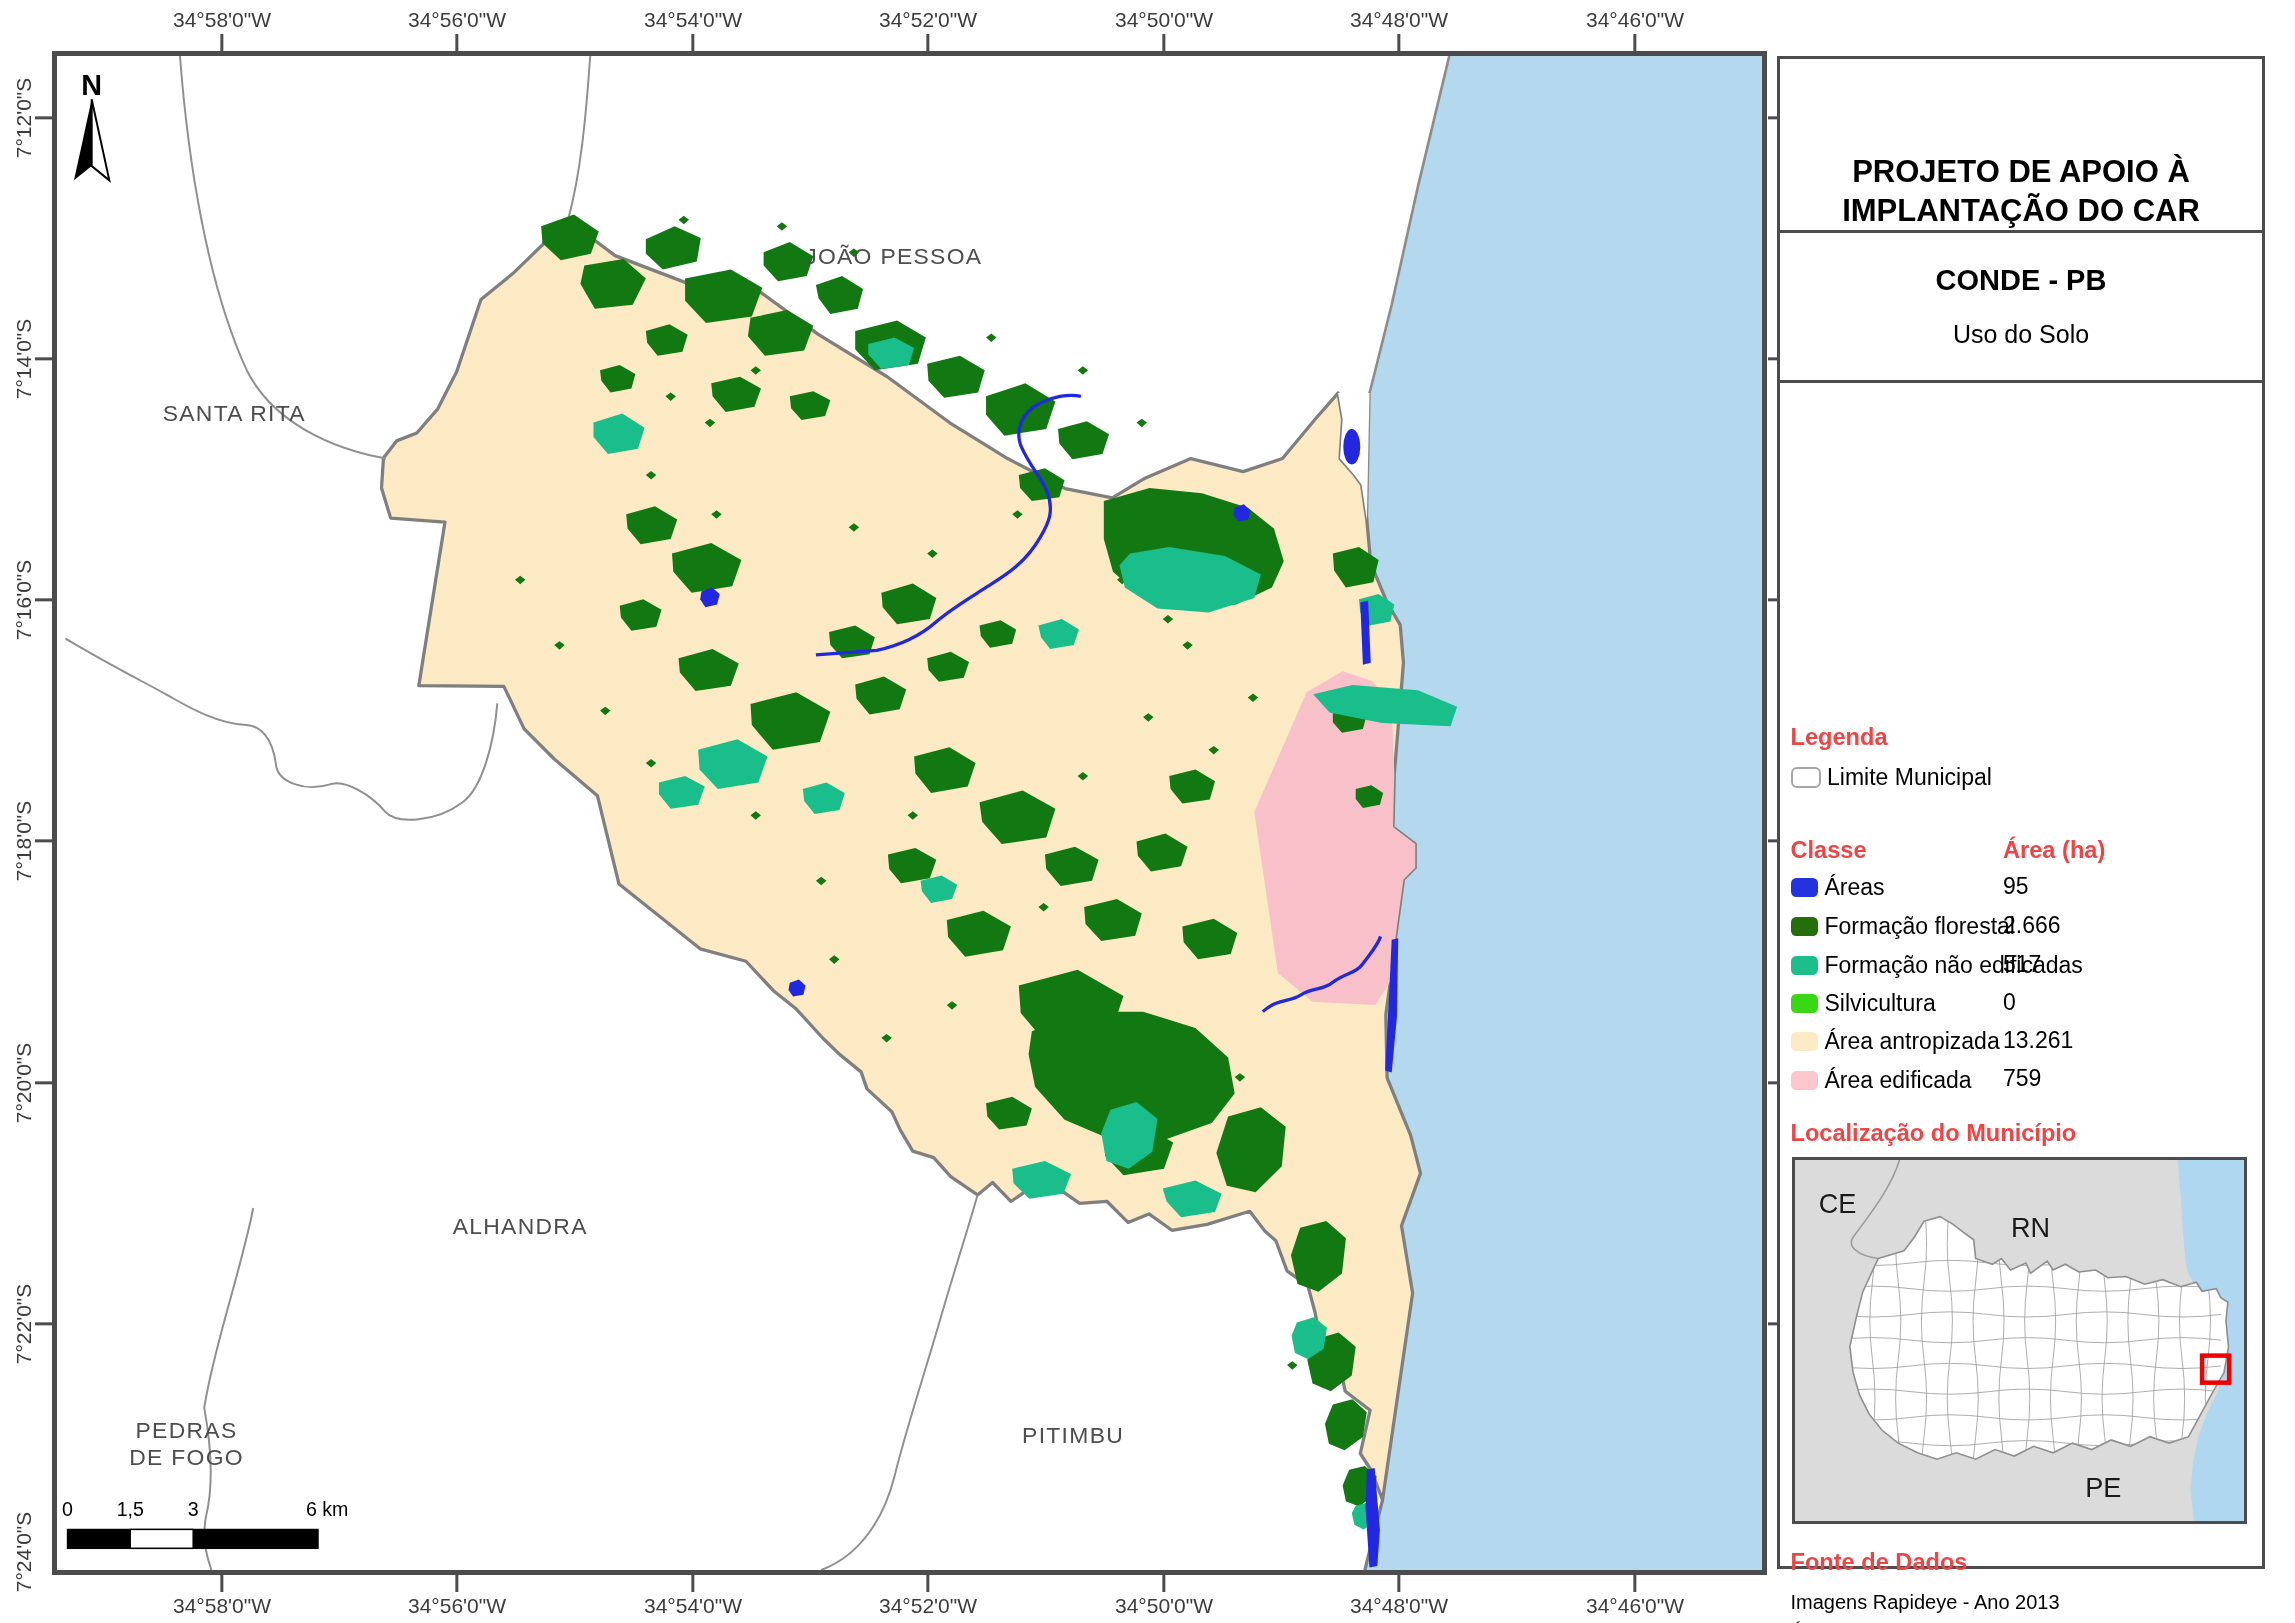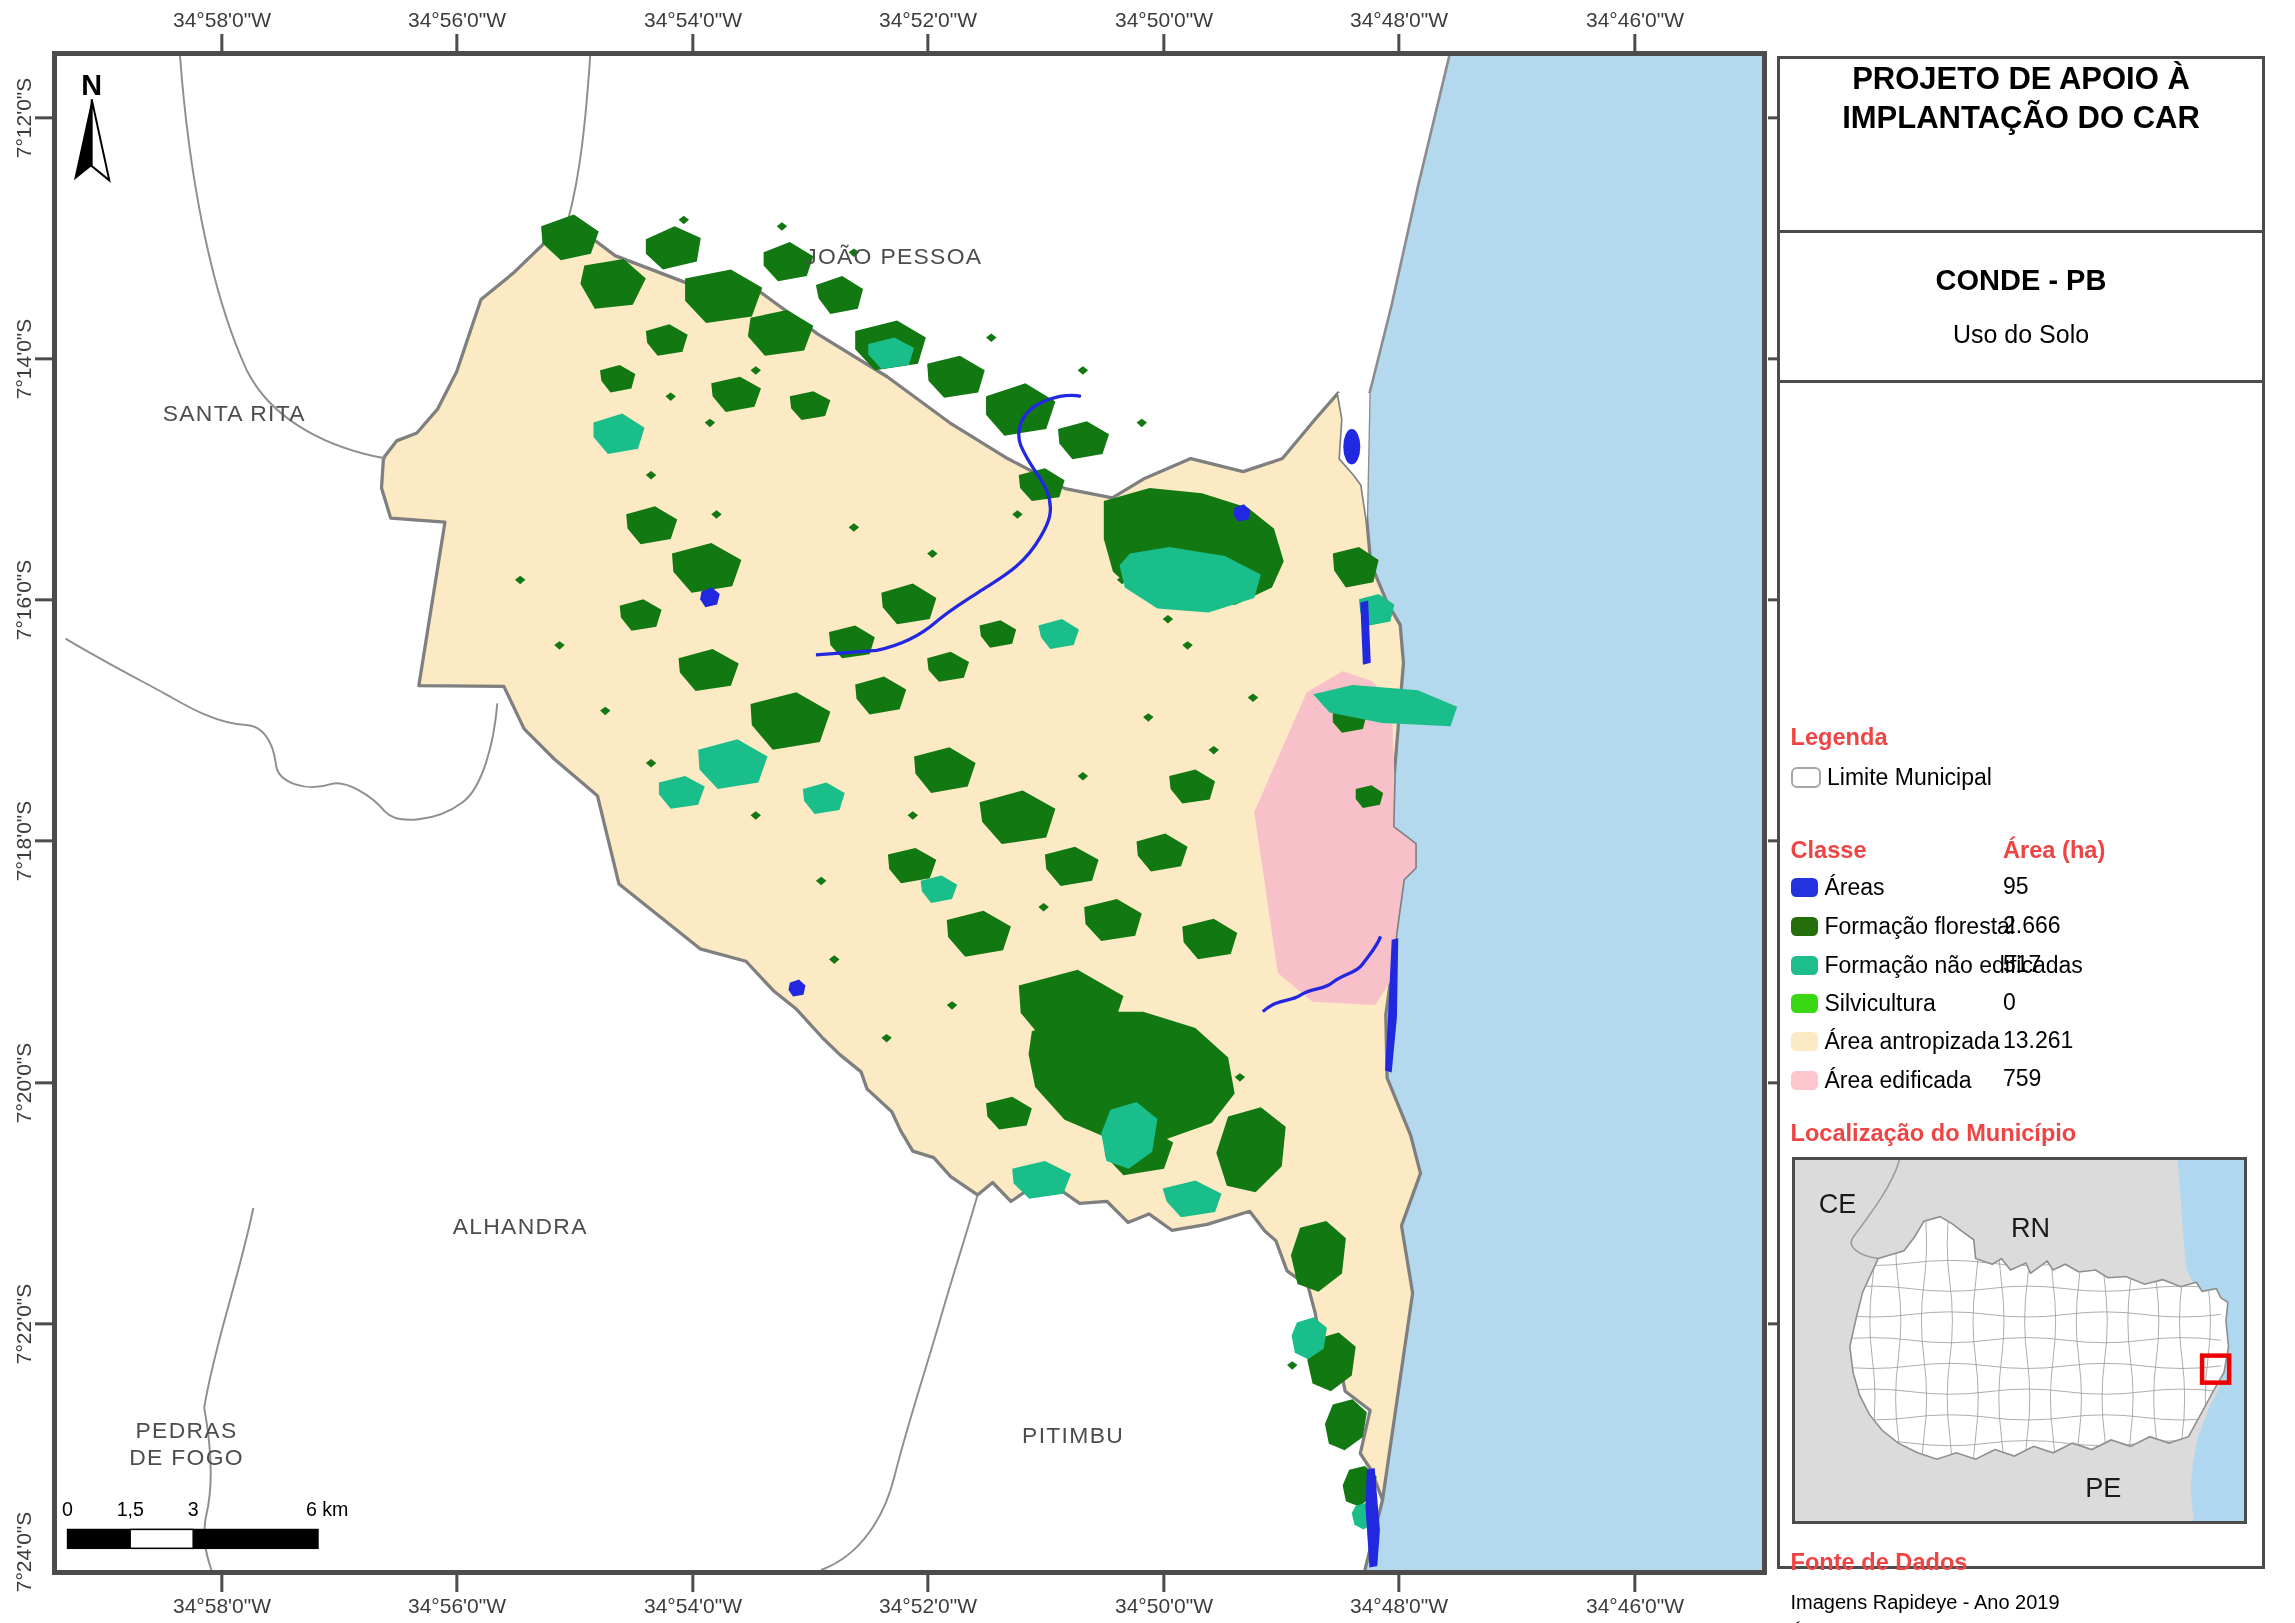--- a/index.html
+++ b/index.html
@@ -8,21 +8,21 @@
   
   #map-frame{left:52px;top:51px;width:1715px;height:1524px;border:5.2px solid #4c4c4c;box-sizing:border-box;background:#fff;}
   #map-svg{width:100%;height:100%;display:block;}
   
   .xlab{transform:translateX(-50%);font-size:21px;color:#3c3c3c;white-space:nowrap;}
   .ylab{transform:translate(-50%,-50%) rotate(-90deg);font-size:21px;color:#3c3c3c;white-space:nowrap;}
   .tick-v{width:3.3px;height:17px;background:#4c4c4c;transform:translateX(-50%);}
   .tick-h{width:17px;height:3.3px;background:#4c4c4c;transform:translateY(-50%);}
   
   #panel{left:1777px;top:56px;width:488px;height:1513px;border:3.9px solid #4c4c4c;box-sizing:border-box;background:#fff;}
-  #panel-title{height:171px;border-bottom:3.3px solid #4c4c4c;display:flex;align-items:flex-start;justify-content:center;text-align:center;
+  #panel-title{height:171px;border-bottom:3.3px solid #4c4c4c;display:flex;align-items:flex-end;justify-content:center;text-align:center;
                font-weight:bold;font-size:31px;line-height:39px;color:#000;}
   #panel-sub{height:147px;border-bottom:3.3px solid #4c4c4c;display:flex;flex-direction:column;align-items:center;justify-content:center;gap:23.6px;}
   #muni-name{font-weight:bold;font-size:29px;}
   #map-theme{font-size:25px;}
   #panel-body{position:relative;height:1184px;}
   .p-head{position:absolute;left:10.5px;font-weight:bold;font-size:23.6px;color:#ef4444;white-space:nowrap;}
   .leg-row{position:absolute;left:10.5px;display:flex;align-items:center;}
   .sw{width:27.5px;height:19.6px;border-radius:5.2px;flex:0 0 auto;}
   .sw-limite{background:#fff;border:2.6px solid #a6a6a6;width:26px;height:17px;border-radius:5.9px;}
   .leg-label{font-size:23px;color:#000;margin-left:6.5px;white-space:nowrap;}
@@ -306,20 +306,20 @@
         <g fill="#1a1a1a" text-anchor="middle">
           <text x="66" y="82" font-size="42">CE</text>
           <text x="365" y="119" font-size="42">RN</text>
           <text x="478" y="523" font-size="42">PE</text>
         </g>
       </svg>
     </div>
 
     <div class="p-head" style="top:1166px">Fonte de Dados</div>
     <div class="abs" style="left:10.5px;top:1204px">
-      <div class="src-line">Imagens Rapideye - Ano 2019</div>
+      <div class="src-line">Imagens Rapideye - Ano 2013</div>
       <div class="src-line">Áreas edificadas - Base Cartográfica Contínua</div>
 
     </div>
 
   </div>
 </div>
 
 
 </body></html>

